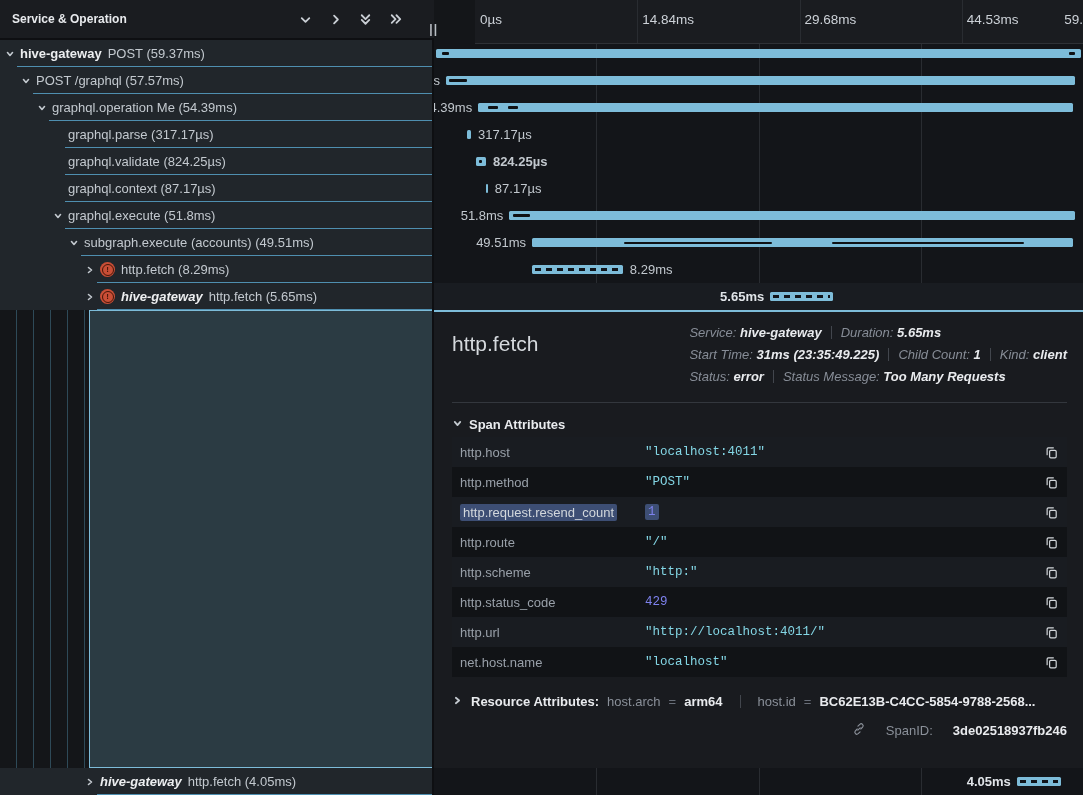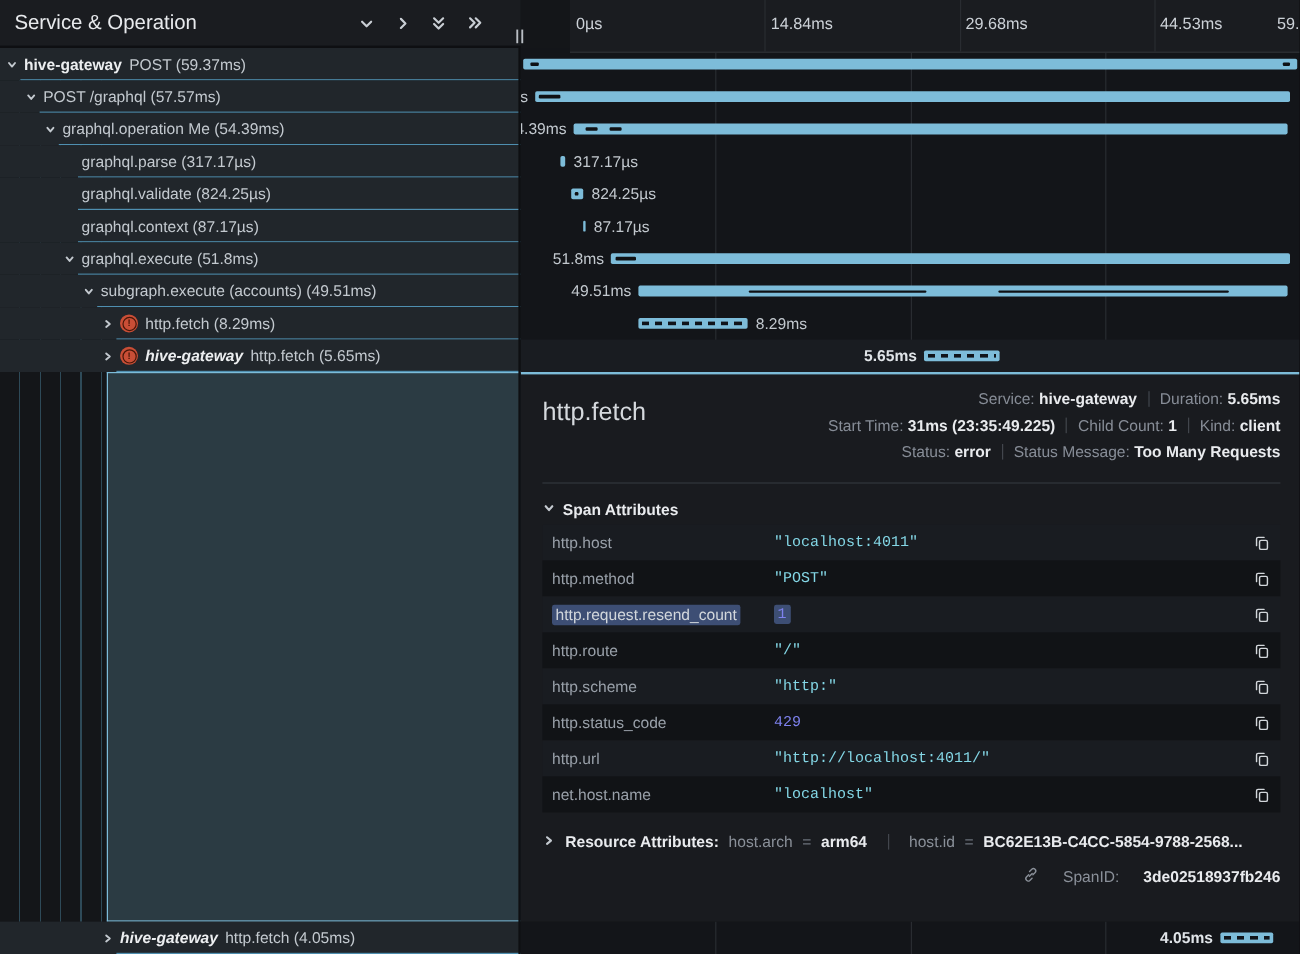--- a/index.html
+++ b/index.html
@@ -2,21 +2,21 @@
 <html><head>
 <meta charset="utf-8">
 <style>
   html,body{margin:0;padding:0;background:#0f1013;}
   .app{position:relative;width:1083px;height:795px;overflow:hidden;background:#141619;
        font-family:"Liberation Sans",sans-serif;font-size:13px;color:#c3c9cf;}
 
   
   .left-header{position:absolute;left:0;top:0;width:434px;height:40px;background:#1a1c20;
     border-bottom:2px solid #0e0f12;display:flex;align-items:center;box-sizing:border-box;z-index:6;}
-  .lh-title{font-size:17px;font-weight:400;color:#e8eaed;padding-left:12px;flex:1;}
+  .lh-title{font-size:12px;font-weight:700;color:#e8eaed;padding-left:12px;flex:1;}
   .lh-icons{display:flex;align-items:center;gap:13px;padding-right:30px;}
   .lh-icons svg{display:block;cursor:pointer;}
   .drag-handle{position:absolute;right:-4px;bottom:2px;color:#b9bec4;font-size:12px;font-weight:700;
     letter-spacing:1px;z-index:9;cursor:col-resize;}
   .ruler{position:absolute;left:434px;top:0;width:649px;height:44px;background:#1a1c20;
     border-bottom:1px solid #2e3136;box-sizing:border-box;z-index:4;margin-left:41px;}
   .tick{position:absolute;top:12px;color:#ccd1d7;font-size:13.5px;}
   .grid{position:absolute;top:0;bottom:0;width:1px;background:#292c31;}
 
   
@@ -49,21 +49,21 @@
   
   .gutter{position:absolute;left:0;top:310px;width:434px;height:458px;background:#141619;z-index:1;}
   .sel-block{position:absolute;left:89px;top:0;right:0;bottom:0;background:#2b3b43;
     border:1px solid #7dbcd9;border-right:none;box-sizing:border-box;}
   .divider{position:absolute;left:432px;top:0;bottom:0;width:2px;background:#0e0f12;z-index:5;}
 
   .detail{position:absolute;left:434px;top:310px;width:649px;height:458px;background:#191b1f;
     border-top:2px solid #7dbcd9;box-sizing:border-box;padding:10px 16px 6px 18px;z-index:4;}
   .d-head{display:flex;justify-content:space-between;}
   .d-title{font-size:21px;color:#d5d9dd;margin-top:10px;}
-  .d-meta{text-align:right;line-height:22px;}
+  .d-meta{text-align:left;line-height:22px;font-style:italic;}
   .m-label{color:#878d97;}
   .m-value{color:#e9ebee;font-weight:700;}
   .m-sep{display:inline-block;width:1px;height:13px;background:#42464d;margin:0 9px;vertical-align:-2px;}
   .d-hr{border:none;border-top:1px solid #33373d;margin:14px 0 8px 0;}
   .sec-head{display:flex;align-items:center;gap:6px;font-weight:700;color:#e9ebee;
     height:26px;cursor:pointer;}
   .attr-row{display:flex;align-items:center;height:30px;padding:0 8px;}
   .attr-row.odd{background:#191c21;}
   .attr-row.even{background:#111316;}
   .attr-key{width:185px;flex:0 0 auto;color:#99a0a9;}
@@ -248,21 +248,21 @@
         <div class="dash" style="left: 11.4%; width: 1.5%;"></div>
         <span class="bar-label" style="right: calc(93.2% + 6px);">54.39ms</span>
       </div>
       <div class="time-row">
         <div class="bar" style="left: 5.1%; width: 0.6%;"></div>
         <span class="bar-label" style="left: calc(5.7% + 7px);">317.17µs</span>
       </div>
       <div class="time-row">
         <div class="bar" style="left: 6.5%; width: 1.5%;"></div>
         <div class="dash" style="left: 7%; width: 0.4%;"></div>
-        <span class="bar-label" style="left: calc(8% + 7px);">824.25µs</span>
+        <span class="bar-label" style="left: calc(8% + 7px); font-weight: bold;">824.25µs</span>
       </div>
       <div class="time-row">
         <div class="bar" style="left: 8%; width: 0.3%;"></div>
         <span class="bar-label" style="left: calc(8.3% + 7px);">87.17µs</span>
       </div>
       <div class="time-row">
         <div class="bar" style="left: 11.6%; width: 87.2%;"></div>
         <div class="dash" style="left: 12.2%; width: 2.6%;"></div>
         <span class="bar-label" style="right: calc(88.4% + 6px);">51.8ms</span>
       </div>

